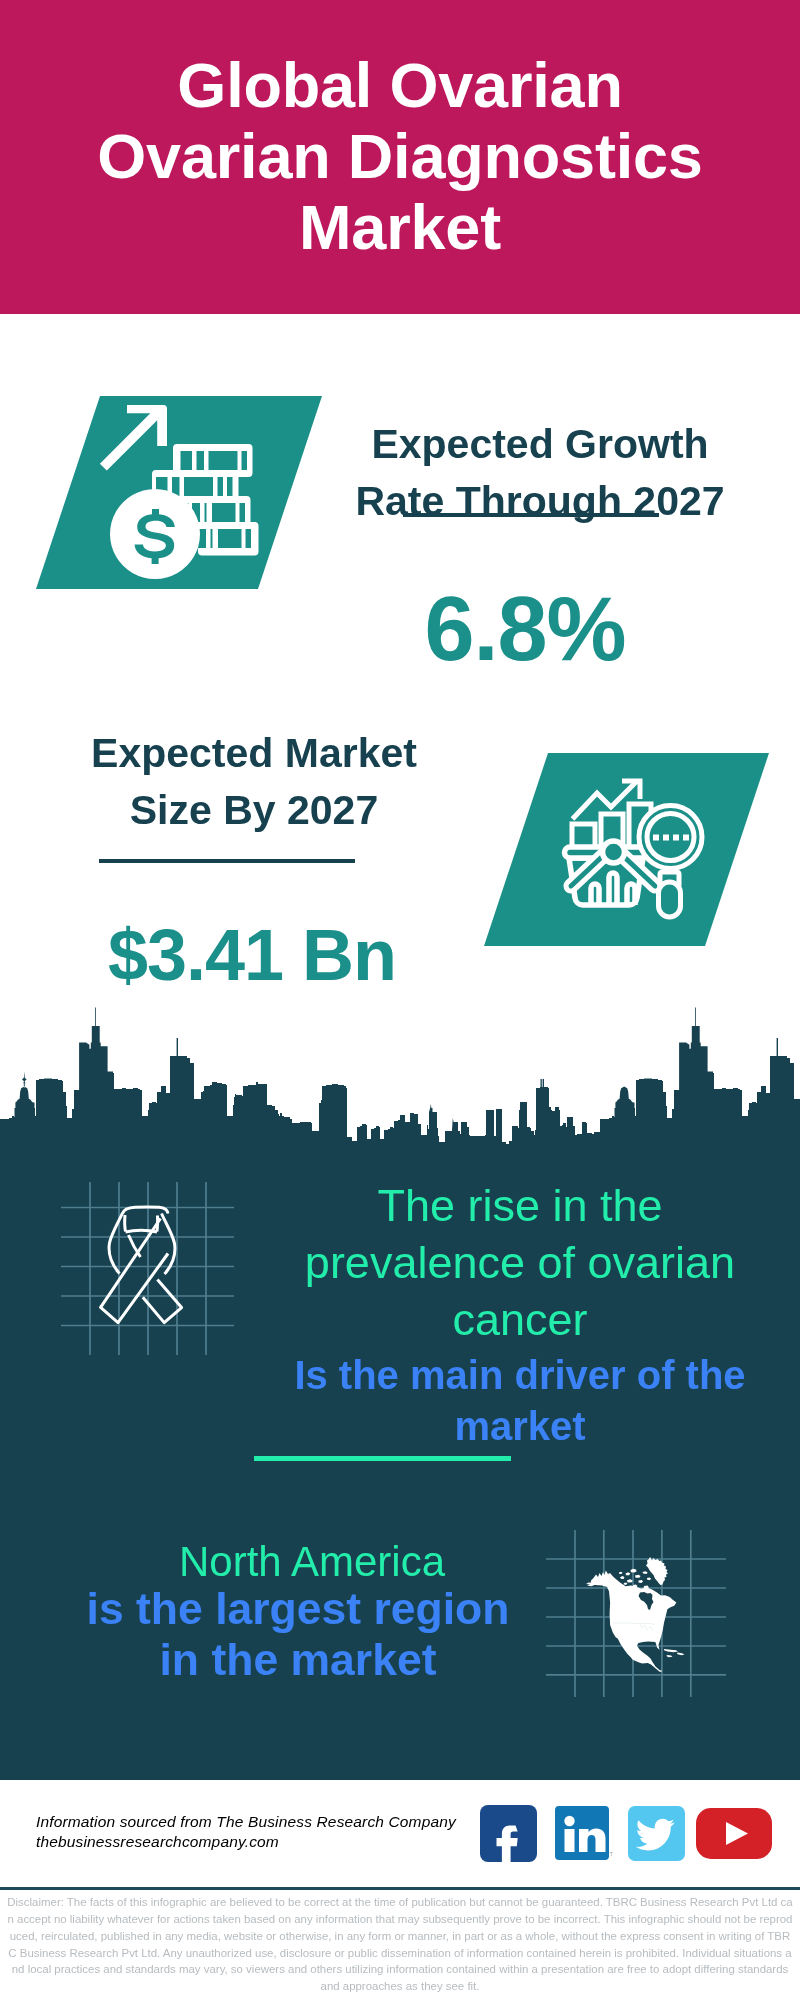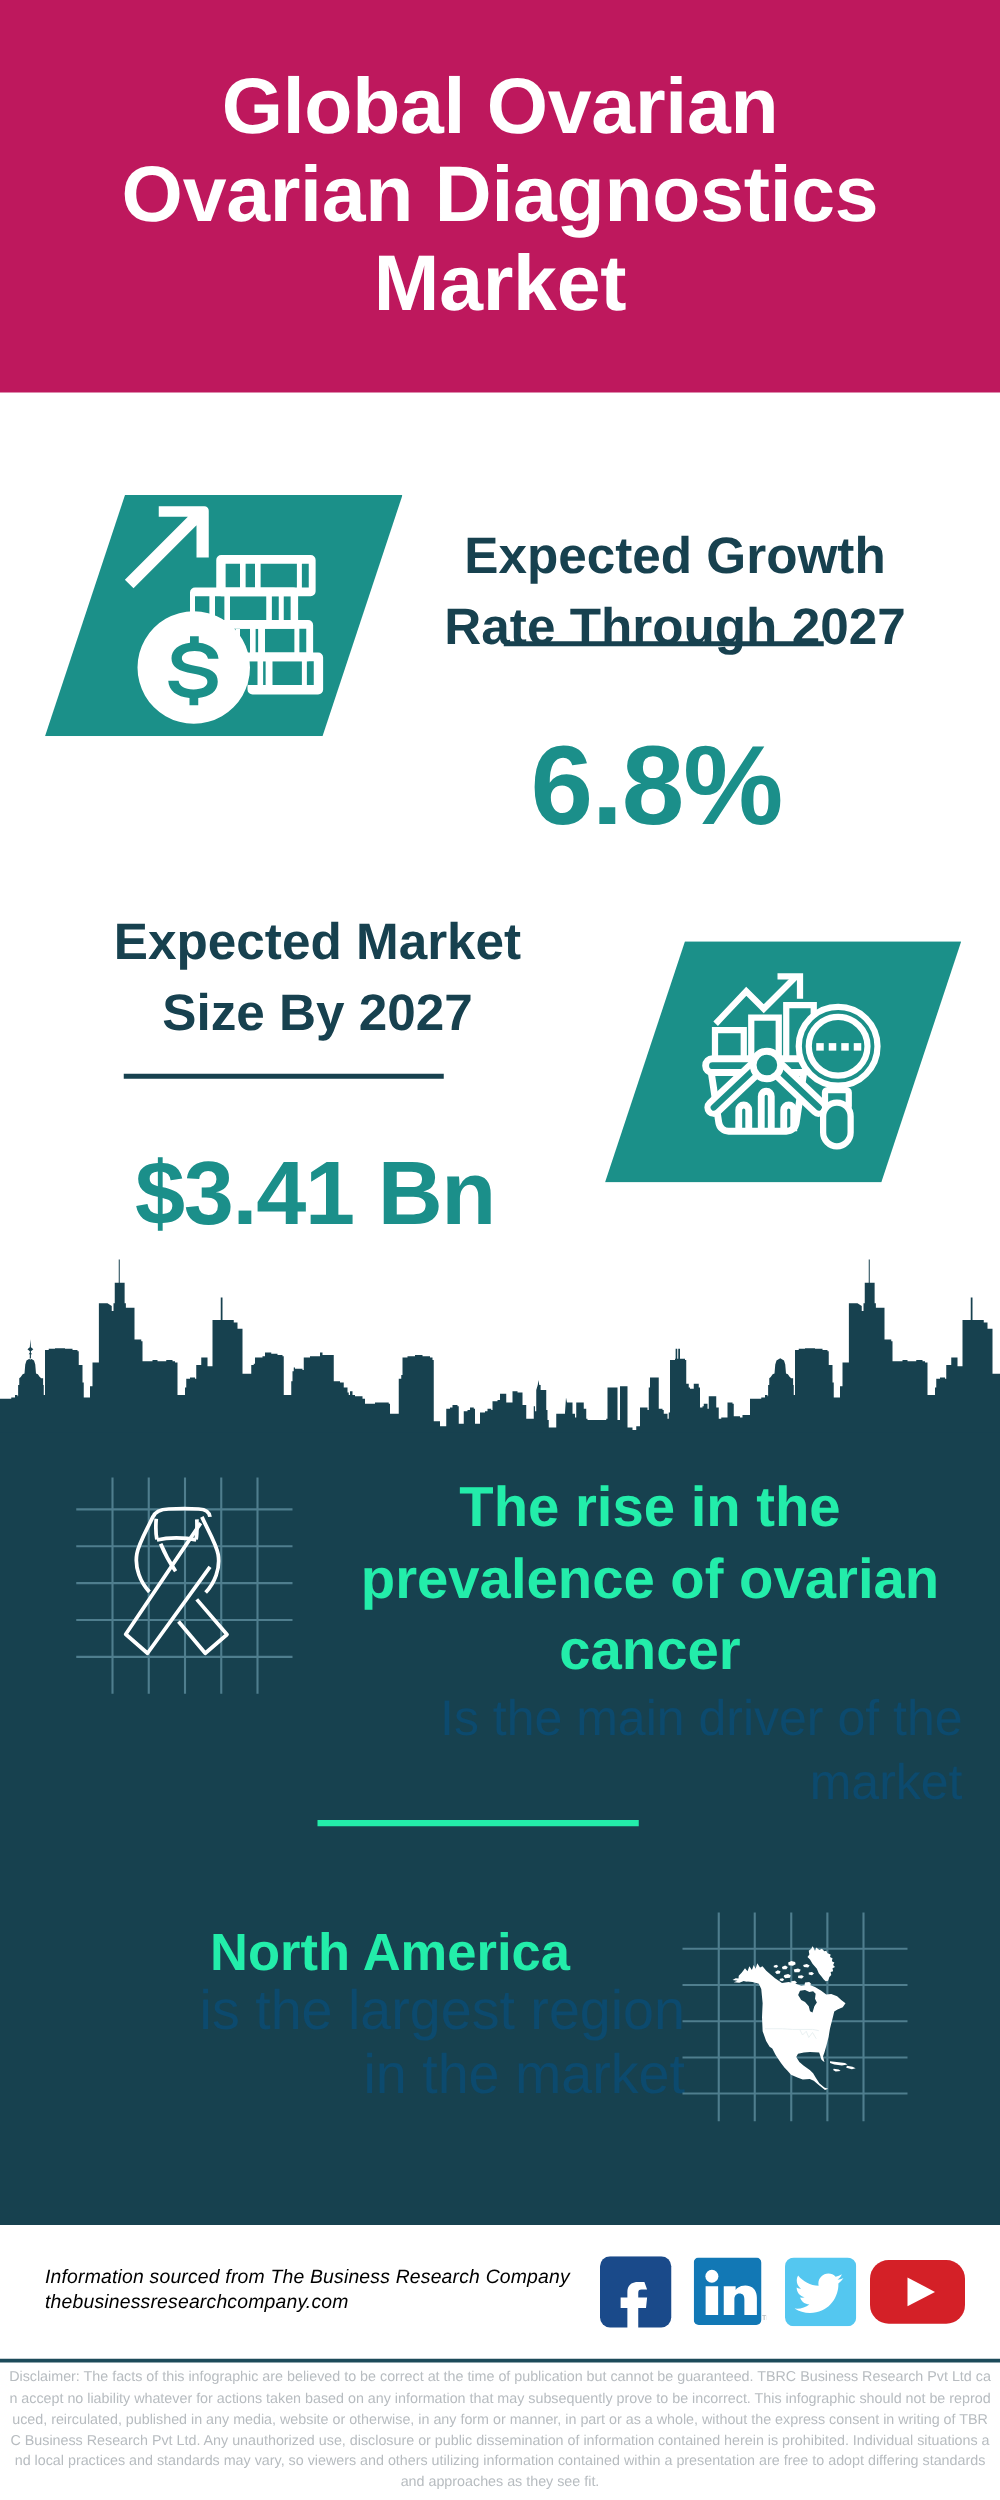--- a/index.html
+++ b/index.html
@@ -15,22 +15,22 @@
     clip-path:polygon(64px 0, 286px 0, 222px 193px, 0 193px);}
   .para2{left:484px;top:753px;width:285px;height:193px;
     clip-path:polygon(64px 0, 285px 0, 221px 193px, 0 193px);}
   .ic{position:absolute;}
 
   
   .darkband{position:absolute;left:0;top:1145px;width:800px;height:635px;background:#17414F;}
   .skyline{position:absolute;left:0;top:1000px;width:800px;height:140px;}
 
   
-  .ihl{position:absolute;color:#23edaa;font-size:45px;font-weight:bold;line-height:57px;text-align:center;}
-  .isub{position:absolute;color:#0c4a6e;font-size:40px;font-weight:normal;line-height:50.5px;text-align:right;}
+  .ihl{position:absolute;color:#23edaa;font-size:45px;font-weight:normal;line-height:57px;text-align:center;}
+  .isub{position:absolute;color:#3b82f6;font-size:40px;font-weight:bold;line-height:50.5px;text-align:center;}
   .irule{position:absolute;height:5px;background:#23edaa;}
 
   
   .src{position:absolute;left:36px;top:1812px;color:#000000;font-size:15.5px;line-height:20px;letter-spacing:0.15px;font-style:italic;}
   .social{position:absolute;}
   .fdiv{position:absolute;left:0;top:1887px;width:800px;height:2.5px;background:#1c4a5a;}
   .disclaimer{position:absolute;left:7px;top:1894px;width:786px;color:#b7bcc0;font-size:11.45px;
     line-height:16.85px;word-break:break-all;text-align:center;}
 
   

